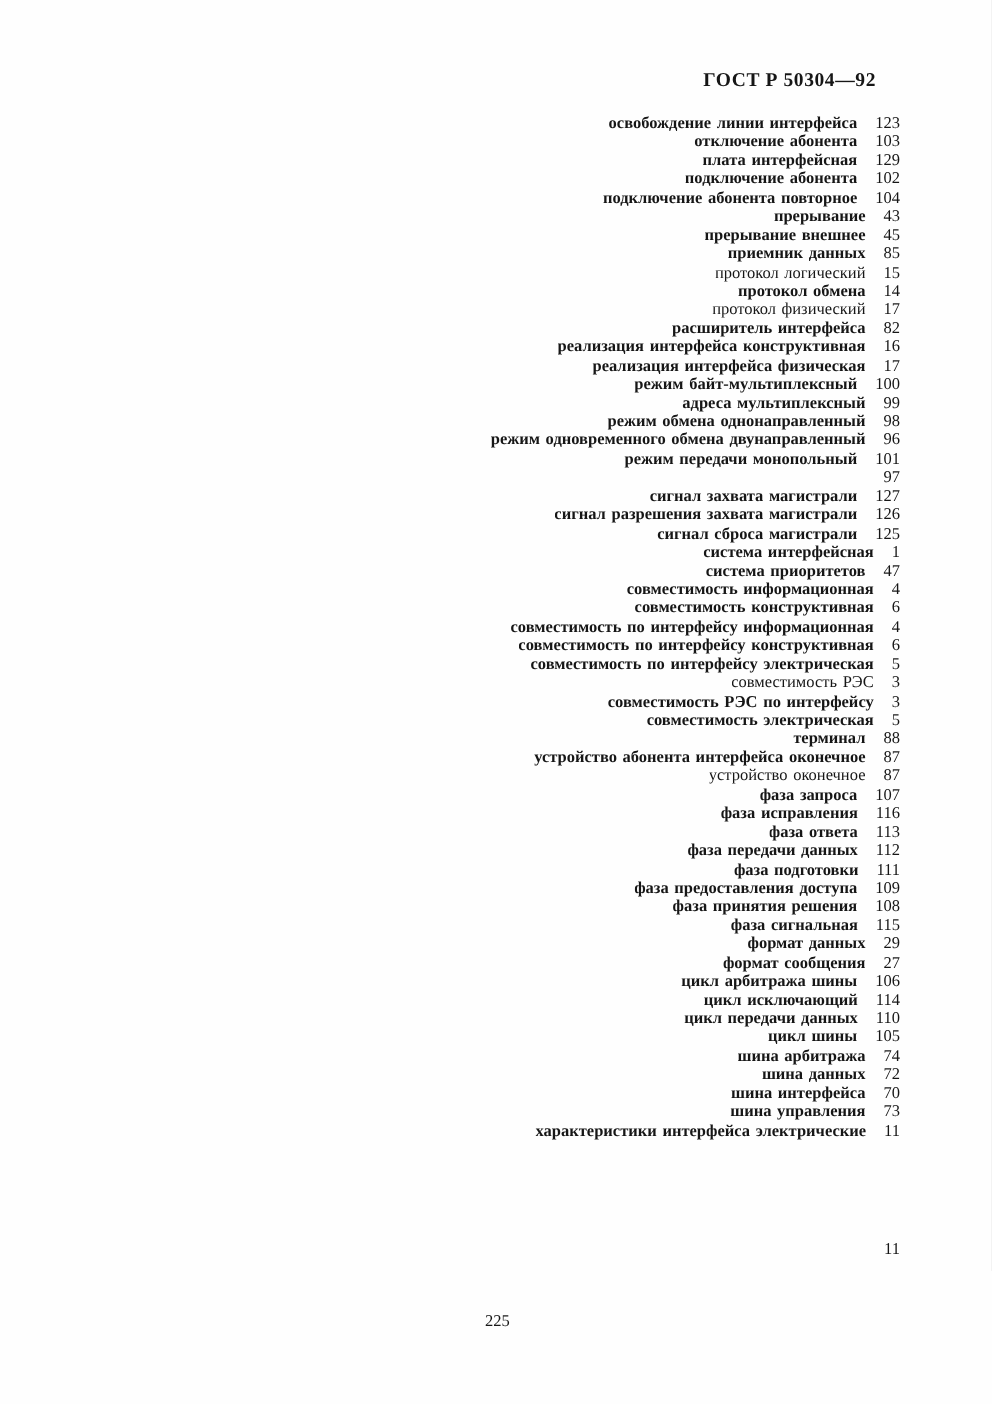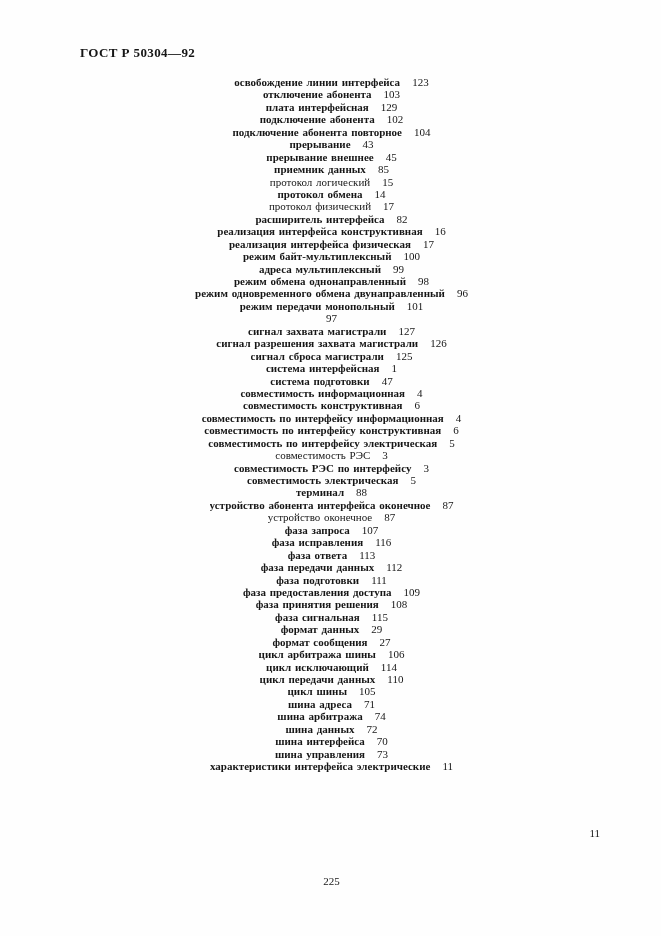--- a/index.html
+++ b/index.html
@@ -13,36 +13,37 @@
     height: 936px;
     margin: 0 auto;
     background: #fefefe;
     color: #161616;
     font-family: "Liberation Serif", "DejaVu Serif", serif;
     overflow: hidden;
   }
   .doc-header {
     position: absolute;
     top: 45px;
-    left: 80px;
+    left: 47px;
     width: 537px;
+    text-align: right;
     font-weight: bold;
     font-size: 13px;
     letter-spacing: 0.4px;
     white-space: nowrap;
   }
   .index-list {
     position: absolute;
     top: 76px;
     left: 63px;
     width: 537px;
   }
   .row {
     display: flex;
-    justify-content: center;
+    justify-content: flex-end;
     align-items: baseline;
     height: 12.45px;
     font-size: 11px;
     line-height: 12.45px;
     white-space: nowrap;
   }
   .row .term {
     overflow: hidden;
     padding-right: 12px;
     word-spacing: 1px;
@@ -168,21 +169,21 @@
       </div>
       <div class="row bold">
         <span class="term">сигнал сброса магистрали</span>
         <span class="pagenum">125</span>
       </div>
       <div class="row bold">
         <span class="term">система интерфейсная</span>
         <span class="pagenum">1</span>
       </div>
       <div class="row bold">
-        <span class="term">система подготовки</span>
+        <span class="term">система приоритетов</span>
         <span class="pagenum">47</span>
       </div>
       <div class="row bold">
         <span class="term">совместимость информационная</span>
         <span class="pagenum">4</span>
       </div>
       <div class="row bold">
         <span class="term">совместимость конструктивная</span>
         <span class="pagenum">6</span>
       </div>
@@ -272,24 +273,20 @@
       </div>
       <div class="row bold">
         <span class="term">цикл передачи данных</span>
         <span class="pagenum">110</span>
       </div>
       <div class="row bold">
         <span class="term">цикл шины</span>
         <span class="pagenum">105</span>
       </div>
       <div class="row bold">
-        <span class="term">шина адреса</span>
-        <span class="pagenum">71</span>
-      </div>
-      <div class="row bold">
         <span class="term">шина арбитража</span>
         <span class="pagenum">74</span>
       </div>
       <div class="row bold">
         <span class="term">шина данных</span>
         <span class="pagenum">72</span>
       </div>
       <div class="row bold">
         <span class="term">шина интерфейса</span>
         <span class="pagenum">70</span>

